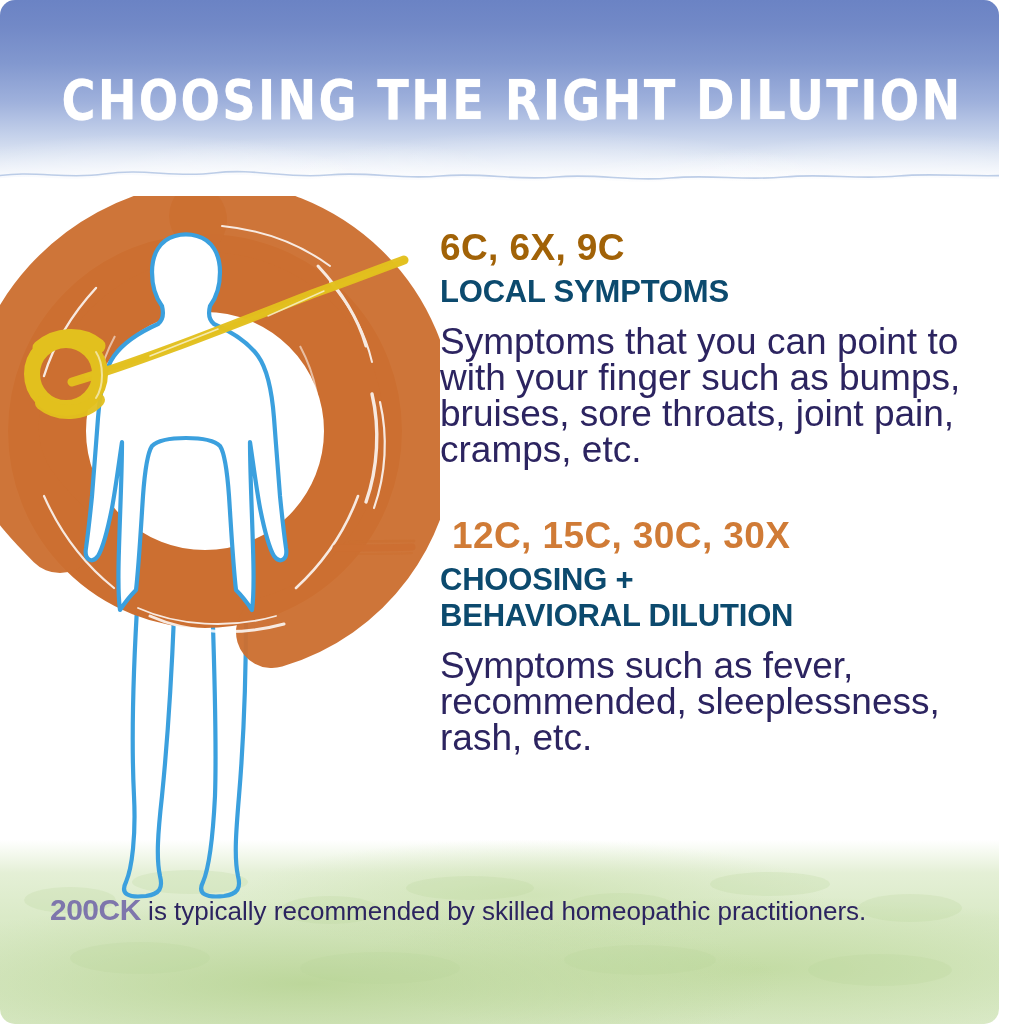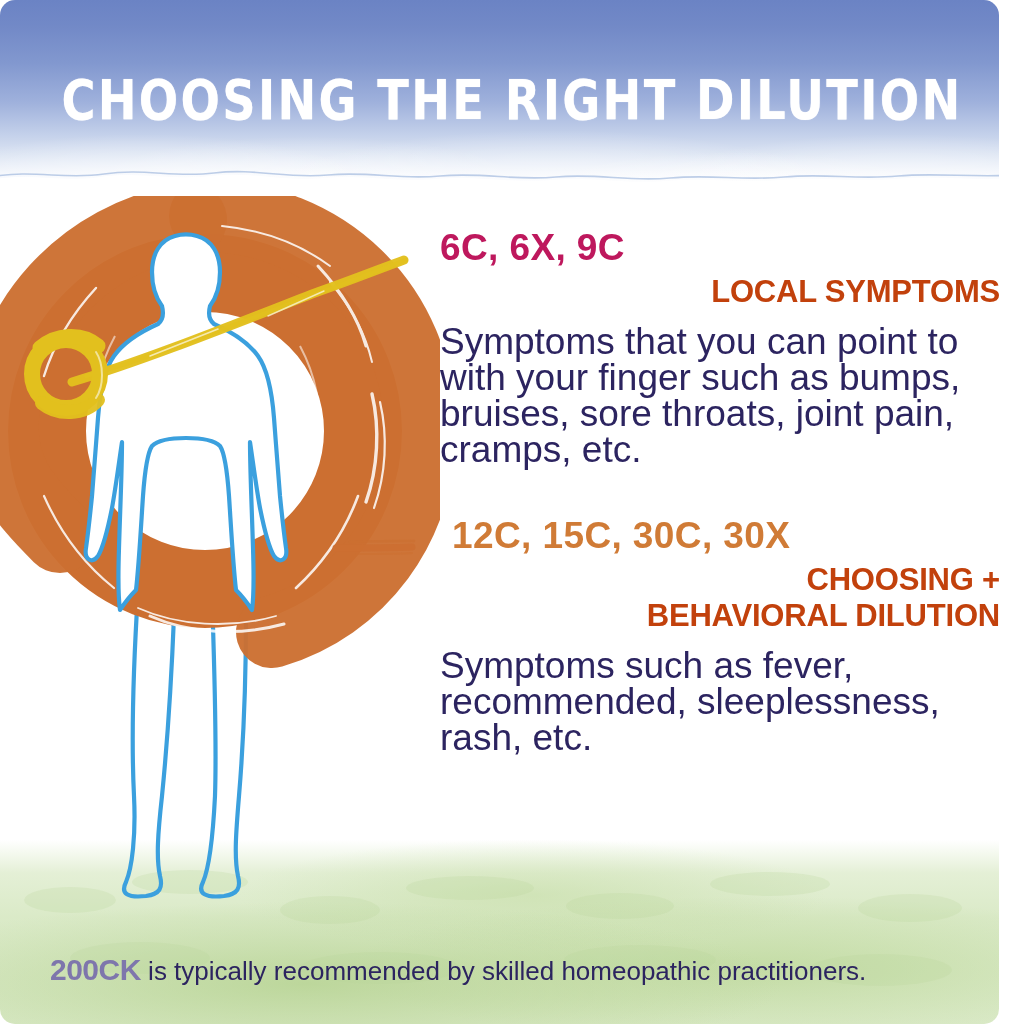--- a/index.html
+++ b/index.html
@@ -116,50 +116,49 @@
   }
   .block { margin: 0 0 0 0; }
   .dilution-label {
     font-family: "Liberation Sans Narrow", "Liberation Sans", sans-serif;
     font-weight: bold;
     font-size: 37px;
     line-height: 40px;
     letter-spacing: 0.4px;
     margin: 0 0 6px 0;
   }
-  .dilution-label.gold   { color: #be185d; }
+  .dilution-label.gold   { color: #a16207; }
   .dilution-label.orange { color: #d07b36; padding-left: 12px; }
   .symptom-title {
-    color: #c2410c;
+    color: #0c4a6e;
     font-weight: bold;
     font-size: 31px;
     line-height: 36px;
     letter-spacing: -0.2px;
     margin: 0 0 14px 0;
-    text-align: right;
   }
   .symptom-title .tline { display: block; }
   .symptom-body {
     color: #2c2460;
     font-size: 37px;
     line-height: 36px;
     font-weight: normal;
     margin: 0;
     max-width: 530px;
   }
   #block-general { margin-top: 48px; }
 
   
   #footer-note {
     position: absolute;
     left: 50px;
-    top: 948px;
+    top: 893px;
     width: 950px;
     font-size: 26px;
-    line-height: 44px;
+    line-height: 34px;
     color: #2c2460;
     white-space: nowrap;
   }
   #footer-note .potency {
     color: #7e76ac;
     font-weight: bold;
     font-size: 30px;
     letter-spacing: -0.5px;
   }
 </style>

